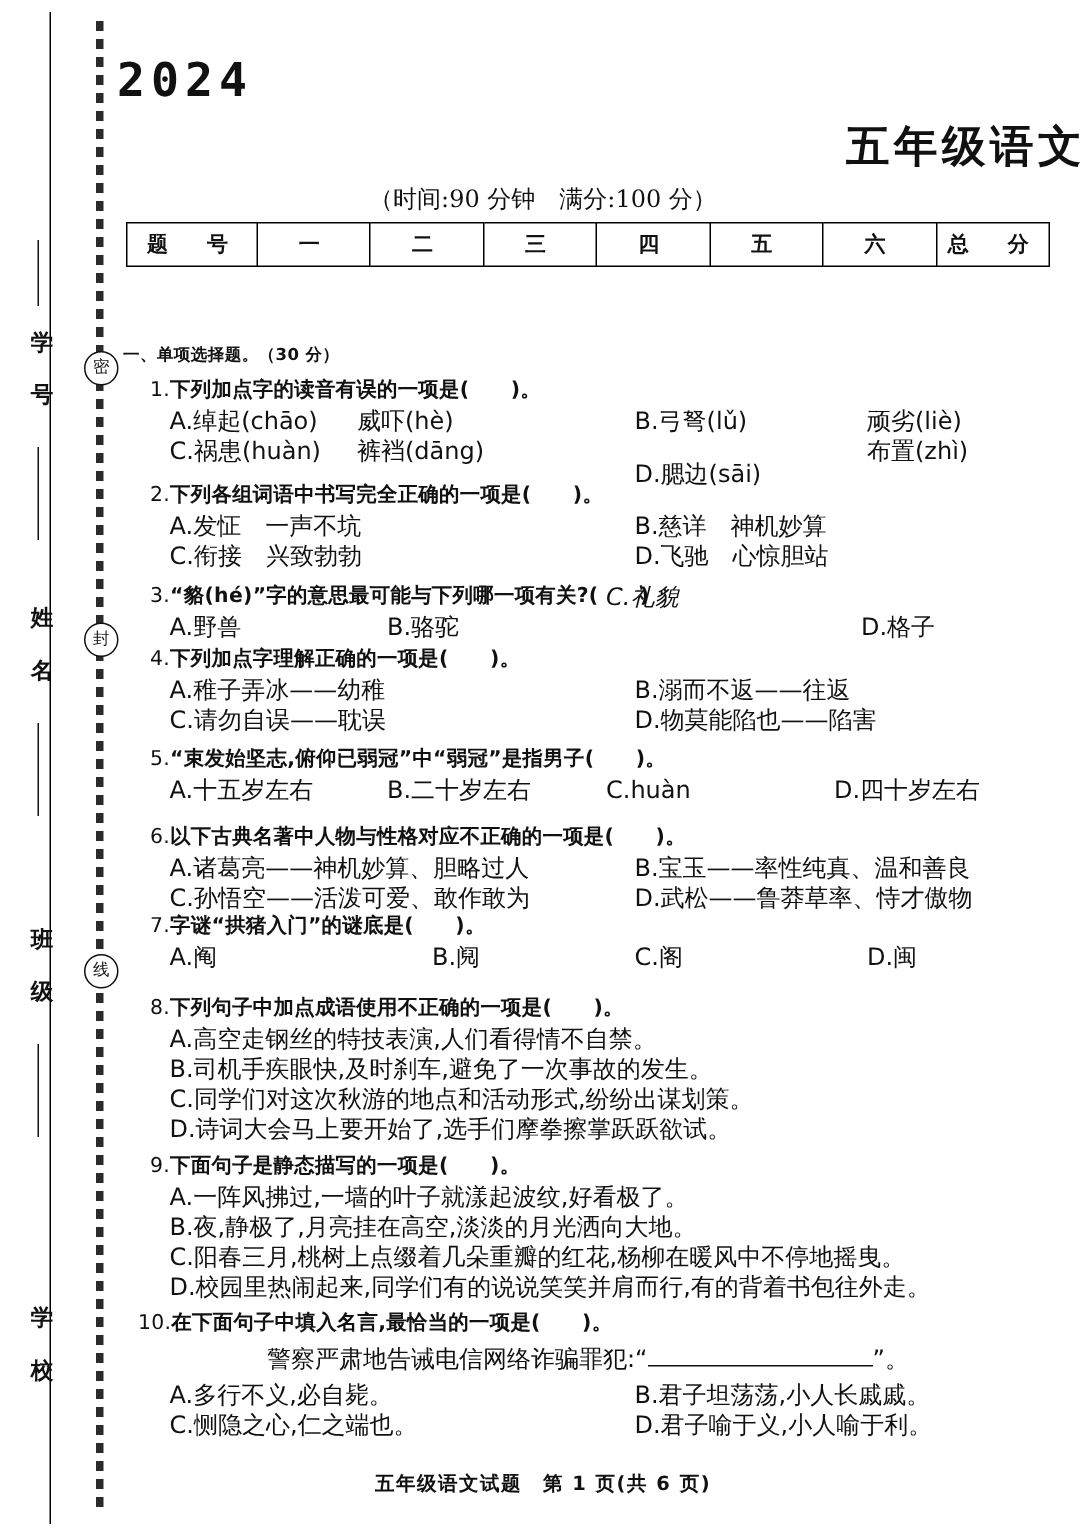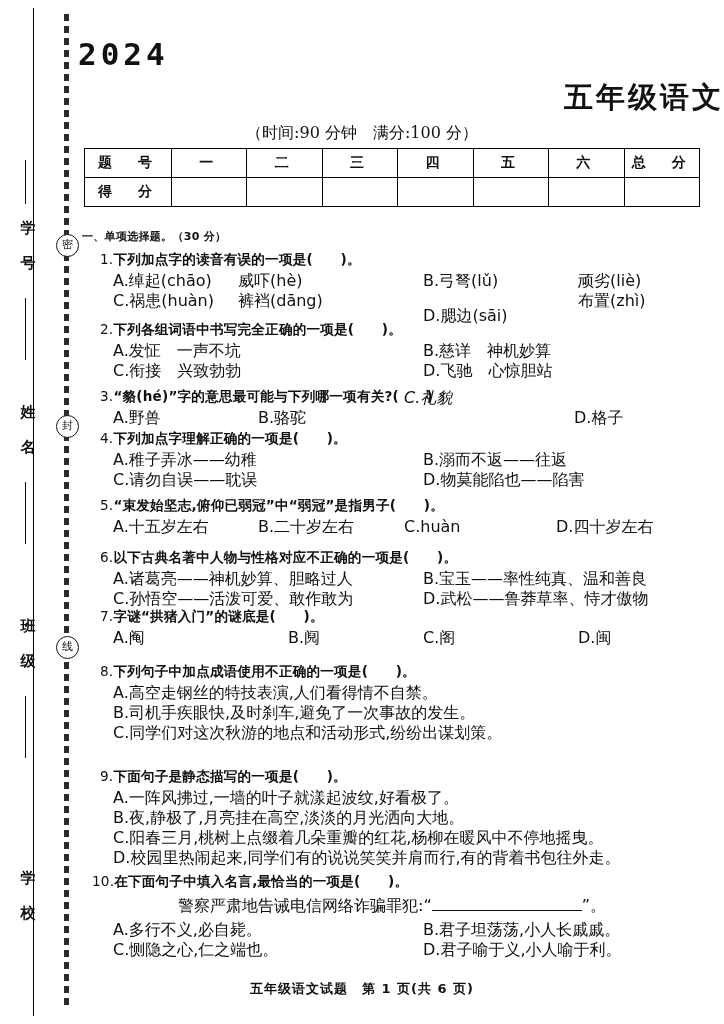--- a/index.html
+++ b/index.html
@@ -108,30 +108,20 @@
         <tr>
       <td class="lbl">题　号</td>
       <td>一</td>
       <td>二</td>
       <td>三</td>
       <td>四</td>
       <td>五</td>
       <td>六</td>
       <td>总　分</td>
     </tr>
-    <tr>
-      <td class="lbl">得　分</td>
-      <td></td>
-      <td></td>
-      <td></td>
-      <td></td>
-      <td></td>
-      <td></td>
-      <td></td>
-    </tr>
   </tbody>
     </table>
 
   <div class="section-head" style="top:229px;">一、单项选择题。（30 分）</div>
 
   <div class="q" style="left:100px;top:251px;">
     <span>1.</span><span class="stem">下列加点字的读音有误的一项是(　　)。</span>
   </div>
   <div class="opt" style="left:113px;top:271px;"><span>A.</span><span>绰起(chāo)</span></div>
   <div class="opt" style="left:238px;top:271px;"><span>威吓(hè)</span></div>
@@ -189,20 +179,21 @@
   <div class="opt" style="left:288px;top:628px;"><span>B.</span><span>阋</span></div>
   <div class="opt" style="left:423px;top:628px;"><span>C.</span><span>阁</span></div>
   <div class="opt" style="left:578px;top:628px;"><span>D.</span><span>闽</span></div>
 
   <div class="q" style="left:100px;top:663px;">
     <span>8.</span><span class="stem">下列句子中加点成语使用不正确的一项是(　　)。</span>
   </div>
   <div class="opt" style="left:113px;top:683px;"><span>A.</span><span>高空走钢丝的特技表演,人们看得情不自禁。</span></div>
   <div class="opt" style="left:113px;top:703px;"><span>B.</span><span>司机手疾眼快,及时刹车,避免了一次事故的发生。</span></div>
   <div class="opt" style="left:113px;top:723px;"><span>C.</span><span>同学们对这次秋游的地点和活动形式,纷纷出谋划策。</span></div>
+  <div class="opt" style="left:113px;top:743px;"><span>D.</span><span>诗词大会马上要开始了,选手们摩拳擦掌跃跃欲试。</span></div>
 
   <div class="q" style="left:100px;top:768px;">
     <span>9.</span><span class="stem">下面句子是静态描写的一项是(　　)。</span>
   </div>
   <div class="opt" style="left:113px;top:788px;"><span>A.</span><span>一阵风拂过,一墙的叶子就漾起波纹,好看极了。</span></div>
   <div class="opt" style="left:113px;top:808px;"><span>B.</span><span>夜,静极了,月亮挂在高空,淡淡的月光洒向大地。</span></div>
   <div class="opt" style="left:113px;top:828px;"><span>C.</span><span>阳春三月,桃树上点缀着几朵重瓣的红花,杨柳在暖风中不停地摇曳。</span></div>
   <div class="opt" style="left:113px;top:848px;"><span>D.</span><span>校园里热闹起来,同学们有的说说笑笑并肩而行,有的背着书包往外走。</span></div>
 
   <div class="q" style="left:92px;top:873px;">

